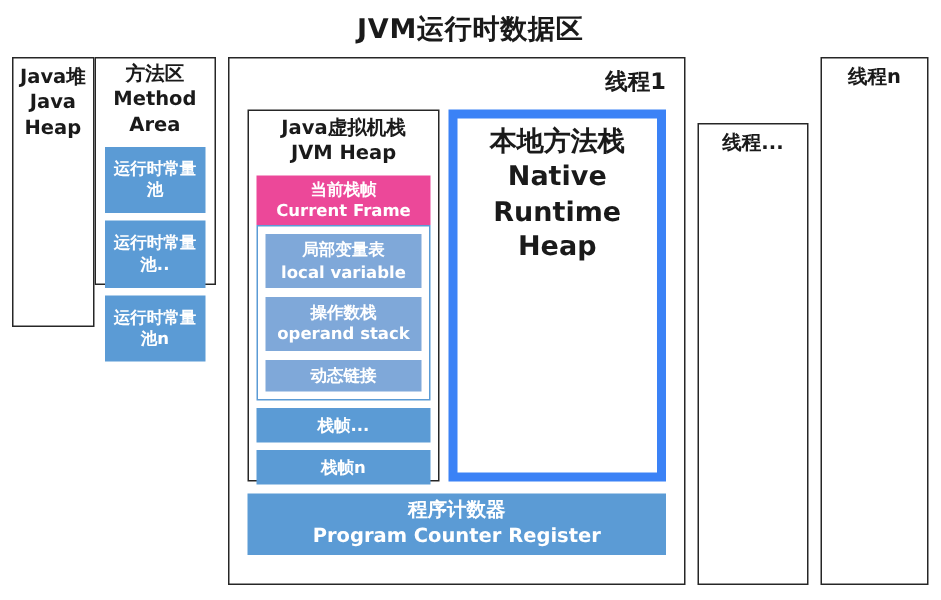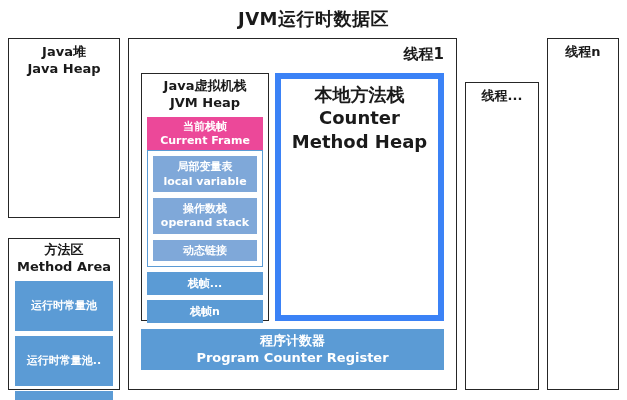--- a/index.html
+++ b/index.html
@@ -12,31 +12,31 @@
   .page { width:627px; height:400px; padding:4px 8px 8px; }
   .diagram-title {
     text-align:center; font-size:18px; font-weight:bold;
     padding:3px 0 7px; letter-spacing:.5px;
   }
   .columns { display:flex; gap:8px; height:352px; }
   .box { border:1px solid #262626; background:#fff; }
   .line { display:block; line-height:1.3; }
 
   
-  .left-col { width:112px; display:flex; flex-direction:column; justify-content:space-between; }
+  .left-col { width:136px; display:flex; flex-direction:row; justify-content:space-between; }
   .heap-box { height:180px; padding-top:5px; text-align:center; font-size:13px; font-weight:bold; }
   .method-box {
     height:152px; text-align:center; padding:3px 6px 6px;
     display:flex; flex-direction:column; gap:5px;
     font-size:13px; font-weight:bold;
   }
   .method-title { margin-bottom:0; }
   .pool {
     background:#5B9BD5; color:#fff; font-size:11px; font-weight:bold;
-    padding:18px 2px; line-height:1.3;
+    padding:8px 2px; line-height:1.3;
   }
 
   
   .thread1 { flex:1; display:flex; flex-direction:column; padding:3px 12px 0; }
   .thread1-title { text-align:right; font-size:15px; font-weight:bold; padding:3px 0 9px; }
   .stacks-row { display:flex; gap:6px; }
   .jvm-stack {
     width:128px; height:248px; border:1px solid #262626;
     padding:4px 5px; text-align:center; font-size:13px; font-weight:bold;
   }
@@ -139,21 +139,21 @@
               </div>
             </div>
 
             <div class="frame">栈帧...</div>
             <div class="frame">栈帧n</div>
           </div>
         </div>
 
         <div class="native-stack">
           <span class="line">本地方法栈</span>
-          <span class="line">Counter Method Heap</span>
+          <span class="line">Native Runtime Heap</span>
         </div>
       </div>
 
       <div class="pc-box">
         <span class="line">程序计数器</span>
         <span class="line">Program Counter Register</span>
       </div>
     </div>
 
     <div class="thread-col thread-more">

